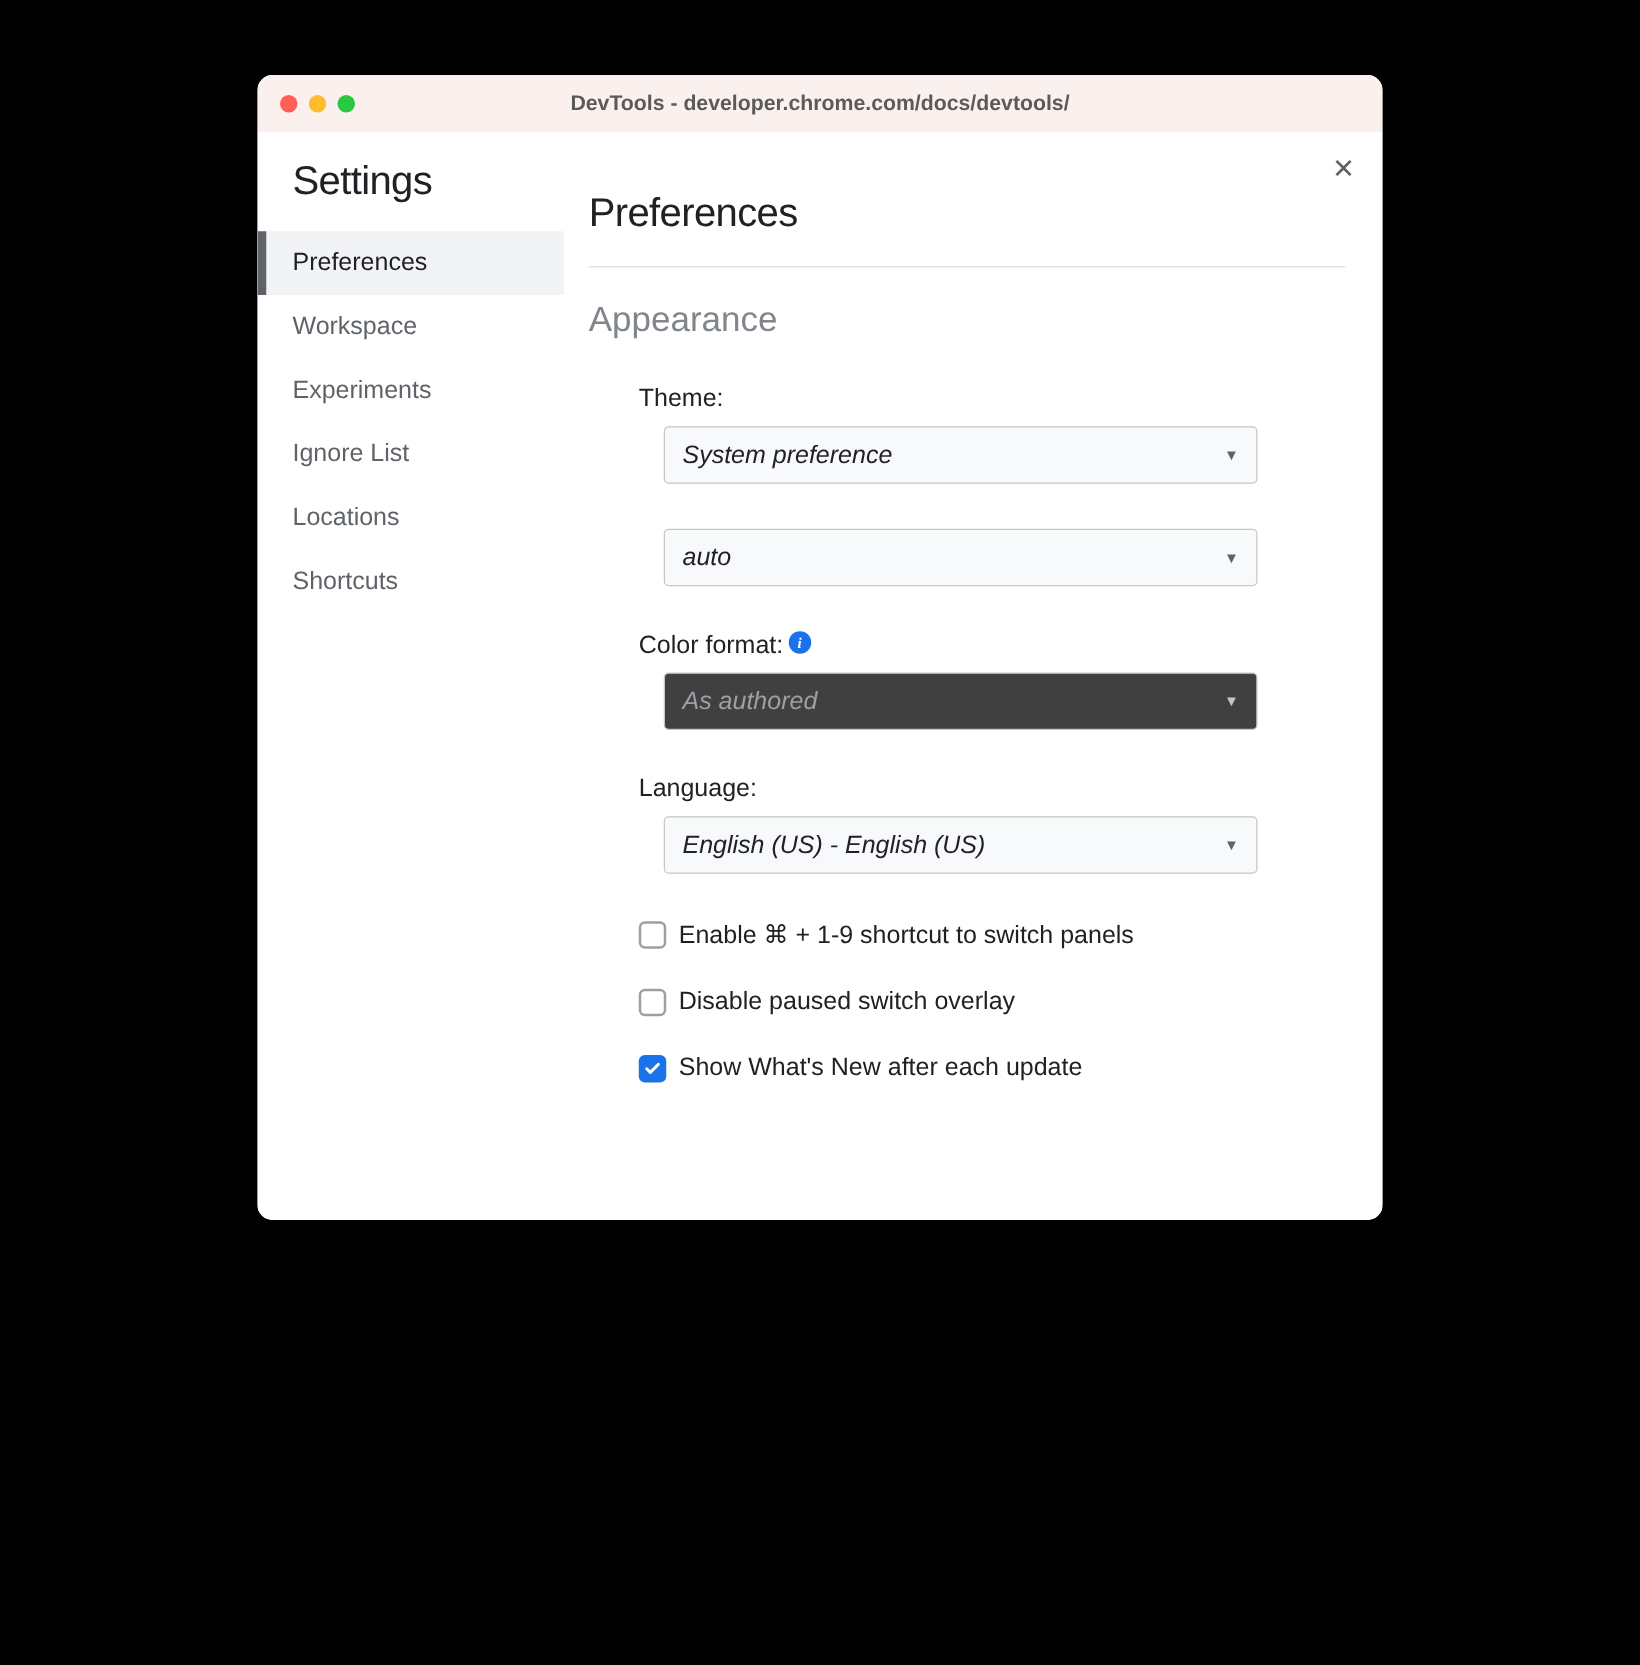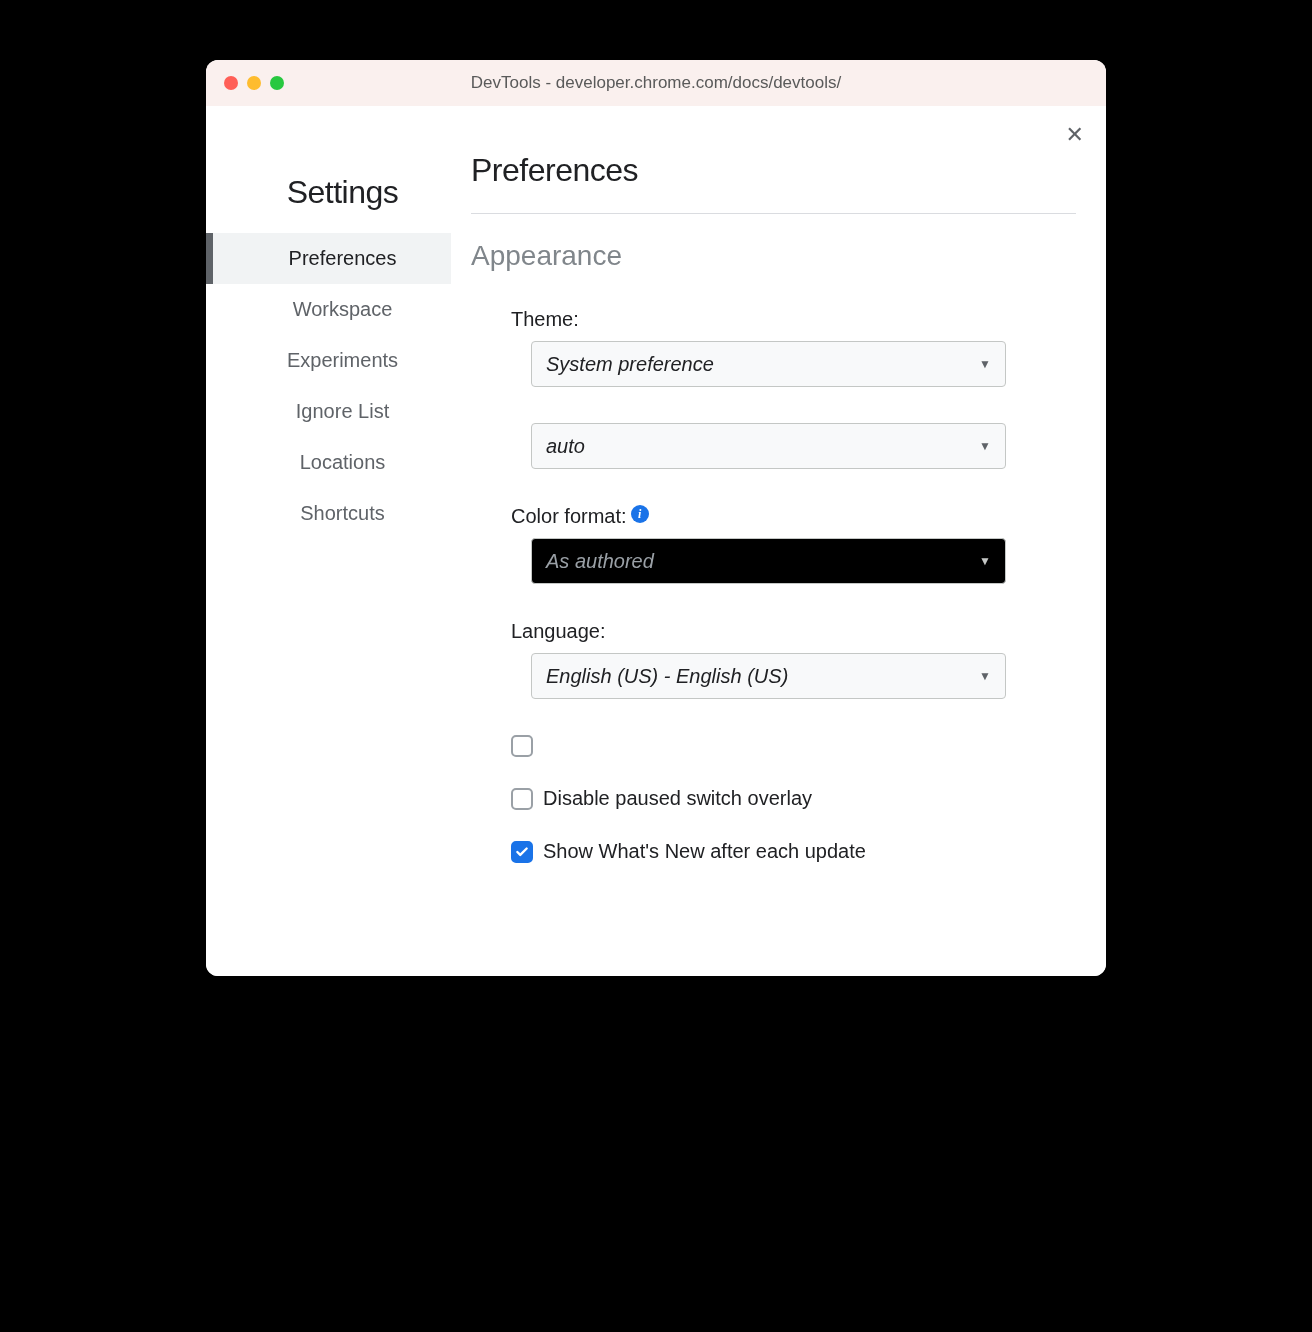--- a/index.html
+++ b/index.html
@@ -50,21 +50,21 @@
     .tl-red { background: #ff5f57; }
     .tl-yellow { background: #febc2e; }
     .tl-green { background: #28c840; }
     
     .titlebar-title {
       position: absolute;
       left: 50%;
       transform: translateX(-50%);
       color: #5a5a5a;
       font-size: 17px;
-      font-weight: 400;
+      font-weight: 700;
     }
     
     .content-area {
       position: relative;
       display: flex;
       min-height: 870px;
       background: #fff;
     }
     
     .close-btn {
@@ -73,22 +73,21 @@
       right: 22px;
       font-size: 22px;
       color: #5f6368;
       cursor: pointer;
       font-weight: 400;
       line-height: 1;
     }
     
     .sidebar {
       width: 245px;
-      padding-top: 68px;
-      text-align: center;
+      padding-top: 20px;
     }
     
     .sidebar-title {
       font-size: 32px;
       font-weight: 400;
       color: #202124;
       padding: 0 0 22px 28px;
       letter-spacing: -0.5px;
     }
     
@@ -178,21 +177,21 @@
       justify-content: space-between;
       cursor: pointer;
       margin-left: 20px;
       margin-bottom: 36px;
       font-style: italic;
     }
     
     .select.disabled {
       color: #9aa0a6;
       cursor: default;
-      background: #000000;
+      background: #404040;
     }
     
     .select.disabled .caret {
       color: #c4c7c5;
     }
     
     .caret {
       font-size: 12px;
       color: #5f6368;
     }
@@ -293,20 +292,21 @@
           <span>Language:</span>
         </div>
         <div class="select">
           <span>English (US) - English (US)</span>
           <span class="caret">▼</span>
         </div>
 
         <div id="checkboxes">
             <div class="checkbox-row">
               <div class="checkbox"></div>
+              <span>Enable ⌘ + 1-9 shortcut to switch panels</span>
             </div>
             <div class="checkbox-row">
               <div class="checkbox"></div>
               <span>Disable paused switch overlay</span>
             </div>
             <div class="checkbox-row">
               <div class="checkbox checked">
                 <svg viewBox="0 0 24 24" fill="none" stroke="white" stroke-width="4" stroke-linecap="round" stroke-linejoin="round">
                   <polyline points="20 6 9 17 4 12"></polyline>
                 </svg>

